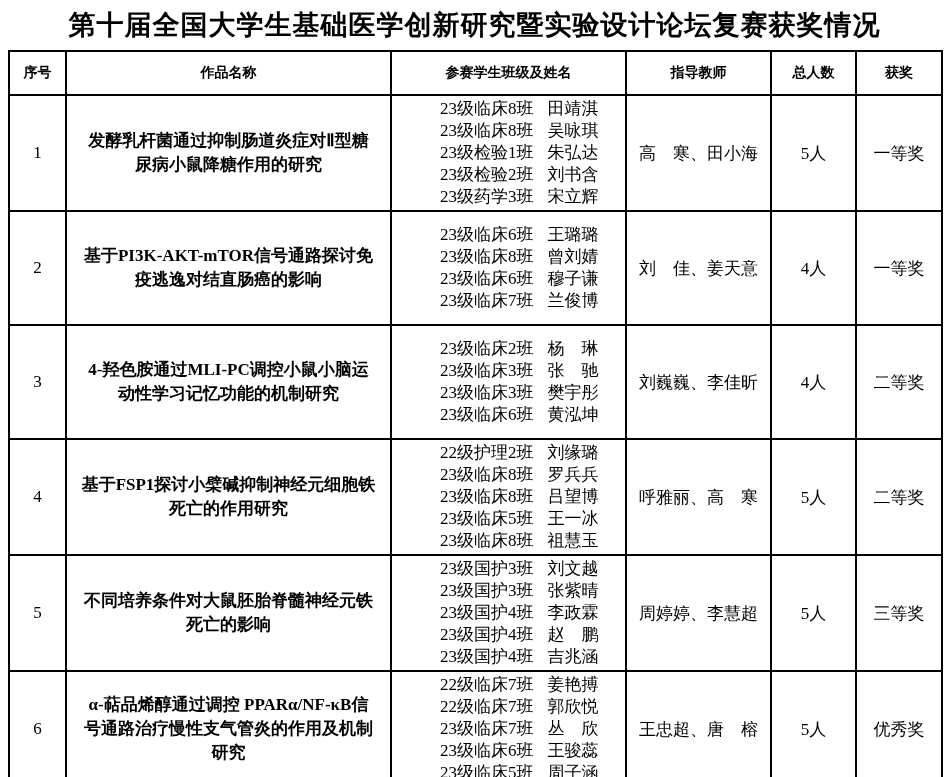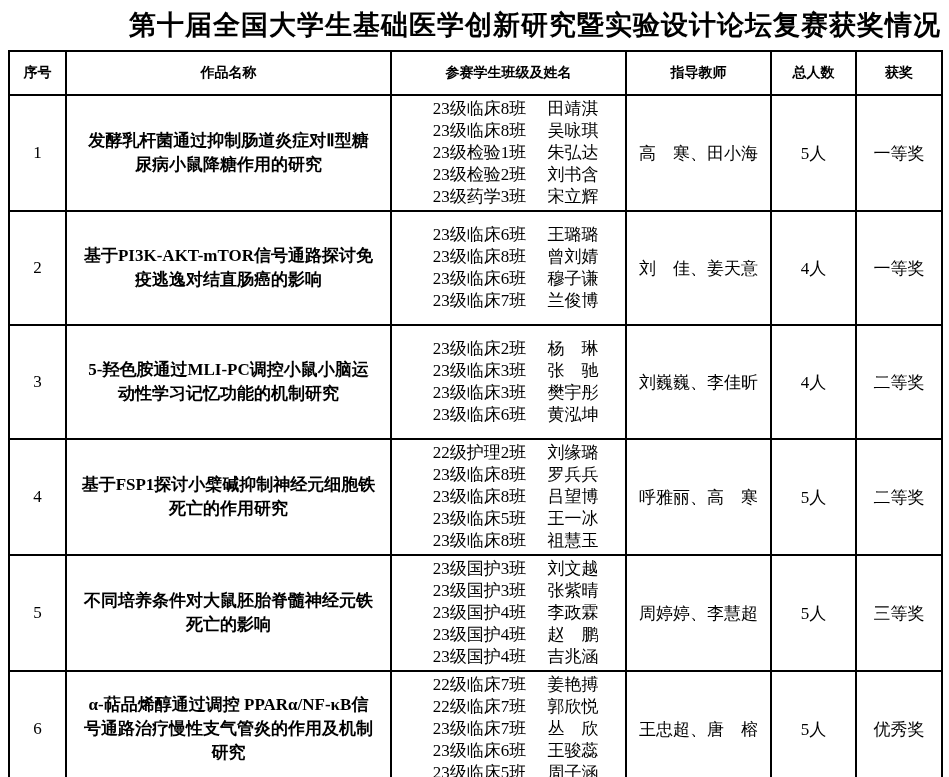--- a/index.html
+++ b/index.html
@@ -9,21 +9,21 @@
     color: #000000;
   }
   .page {
     width: 949px;
     height: 777px;
     background: #ffffff;
     padding: 8px 8px 0 8px;
     overflow: hidden;
   }
   .doc-title {
-    text-align: right;
+    text-align: center;
     font-size: 27px;
     font-weight: bold;
     letter-spacing: 1px;
     line-height: 34px;
     margin-bottom: 8px;
     white-space: nowrap;
   }
   table.awards {
     width: 933px;
     border-collapse: collapse;
@@ -60,21 +60,21 @@
     text-align: left;
   }
   .student-line {
     display: flex;
     line-height: 22px;
     white-space: nowrap;
   }
   .student-class {
     display: inline-block;
     min-width: 108px;
-    text-align: center;
+    text-align: right;
     margin-left: 7px;
   }
   .student-name {
     display: inline-block;
     margin-left: 14px;
     text-align: center;
   }
   .teacher-cell, .count-cell, .award-cell {
     white-space: nowrap;
     font-family: Liberation Serif, serif;
@@ -148,21 +148,21 @@
                 <span class="student-class">23级临床7班</span>
                 <span class="student-name">兰俊博</span>
               </div></div></td>
           <td class="teacher-cell">刘　佳、姜天意</td>
           <td class="count-cell">4人</td>
           <td class="award-cell">一等奖</td>
         </tr>
         <tr>
           <td class="no-cell">3</td>
           <td>
-            <div class="work-title">5-羟色胺通过MLI-PC调控小鼠小脑运动性学习记忆功能的机制研究</div>
+            <div class="work-title">4-羟色胺通过MLI-PC调控小鼠小脑运动性学习记忆功能的机制研究</div>
           </td>
           <td><div class="student-list"><div class="student-line">
                 <span class="student-class">23级临床2班</span>
                 <span class="student-name">杨　琳</span>
               </div><div class="student-line">
                 <span class="student-class">23级临床3班</span>
                 <span class="student-name">张　驰</span>
               </div><div class="student-line">
                 <span class="student-class">23级临床3班</span>
                 <span class="student-name">樊宇彤</span>

